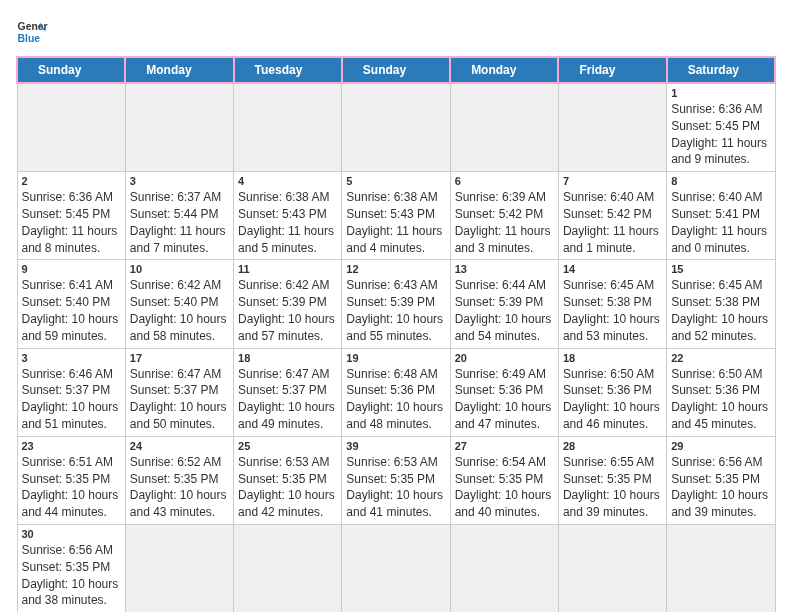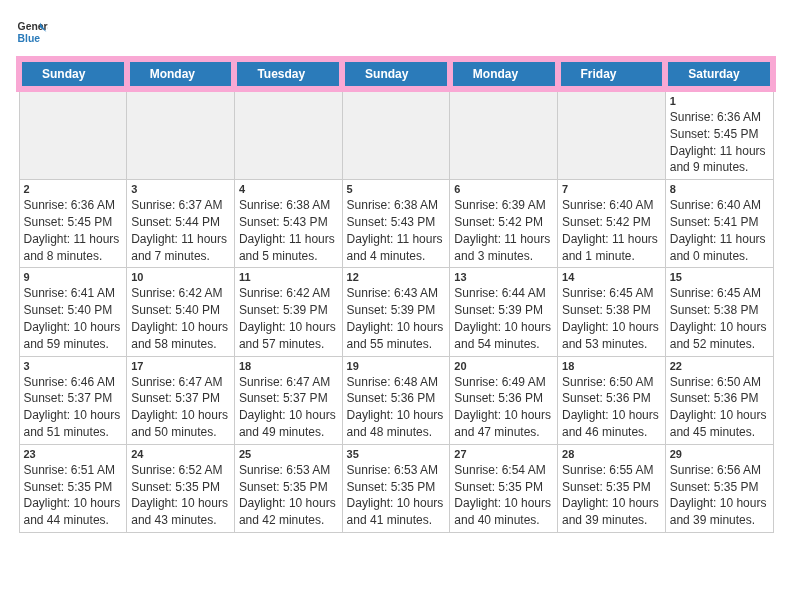--- a/index.html
+++ b/index.html
@@ -42,21 +42,21 @@
       border-collapse: collapse;
       table-layout: fixed;
     }
     .calendar th {
       background: #2B7BBA;
       color: #fff;
       font-size: 12px;
       font-weight: bold;
       padding: 5px 20px;
       text-align: left;
-      border: 6px solid #f9a8d4;
+      border: 2px solid #f9a8d4;
     }
     .calendar td {
       border: 1px solid #ccc;
       vertical-align: top;
       padding: 3px 4px;
       font-size: 9.5px;
       color: #222;
       height: 80px;
       background: #fff;
     }
@@ -215,30 +215,42 @@
         </td>
         <td>
           <span class="day-num">24</span>
           <div class="cell-text">Sunrise: 6:52 AM<br>Sunset: 5:35 PM<br>Daylight: 10 hours and 43 minutes.</div>
         </td>
         <td>
           <span class="day-num">25</span>
           <div class="cell-text">Sunrise: 6:53 AM<br>Sunset: 5:35 PM<br>Daylight: 10 hours and 42 minutes.</div>
         </td>
         <td>
-          <span class="day-num">35</span>
+          <span class="day-num">39</span>
           <div class="cell-text">Sunrise: 6:53 AM<br>Sunset: 5:35 PM<br>Daylight: 10 hours and 41 minutes.</div>
         </td>
         <td>
           <span class="day-num">27</span>
           <div class="cell-text">Sunrise: 6:54 AM<br>Sunset: 5:35 PM<br>Daylight: 10 hours and 40 minutes.</div>
         </td>
         <td>
           <span class="day-num">28</span>
           <div class="cell-text">Sunrise: 6:55 AM<br>Sunset: 5:35 PM<br>Daylight: 10 hours and 39 minutes.</div>
         </td>
         <td>
           <span class="day-num">29</span>
           <div class="cell-text">Sunrise: 6:56 AM<br>Sunset: 5:35 PM<br>Daylight: 10 hours and 39 minutes.</div>
         </td>
+      </tr>
+      <tr>
+        <td>
+          <span class="day-num">30</span>
+          <div class="cell-text">Sunrise: 6:56 AM<br>Sunset: 5:35 PM<br>Daylight: 10 hours and 38 minutes.</div>
+        </td>
+        <td class="empty"></td>
+        <td class="empty"></td>
+        <td class="empty"></td>
+        <td class="empty"></td>
+        <td class="empty"></td>
+        <td class="empty"></td>
       </tr>
     </tbody>
 </table>
 
 </body></html>

